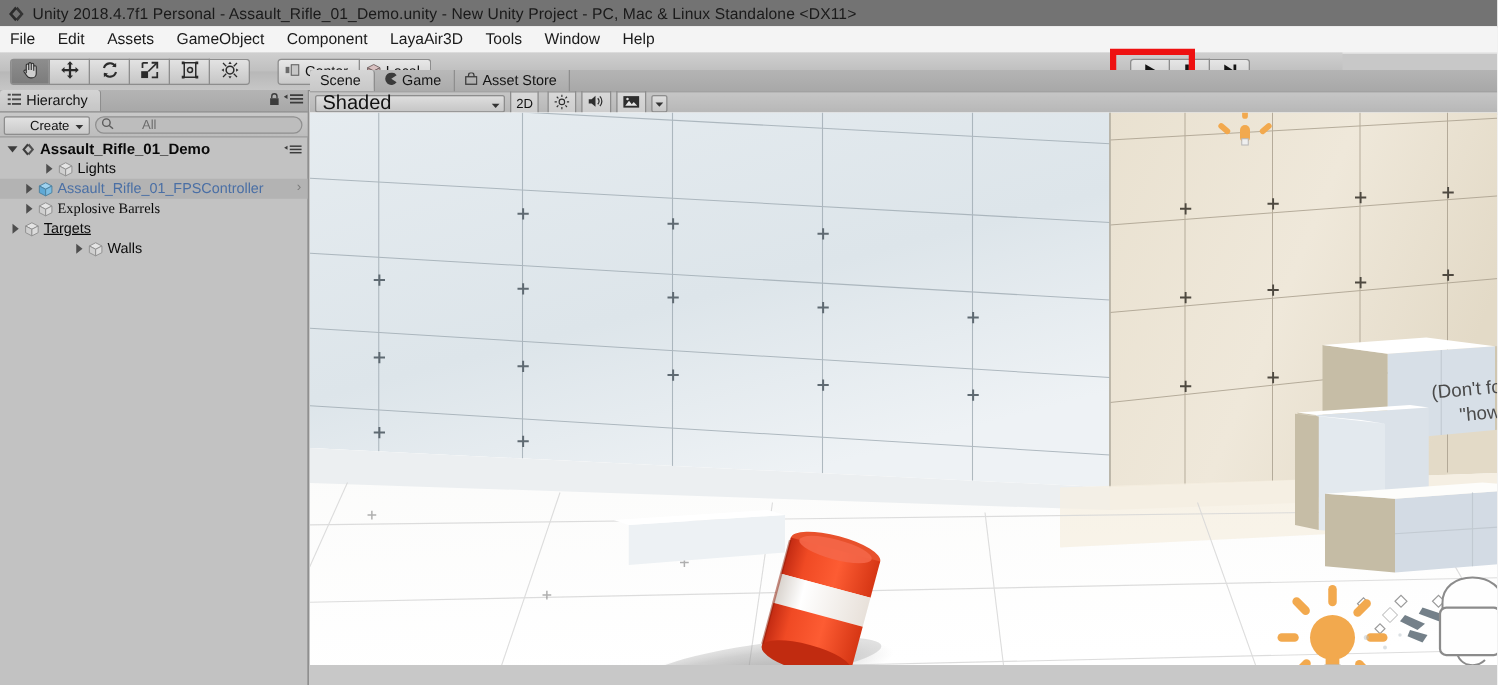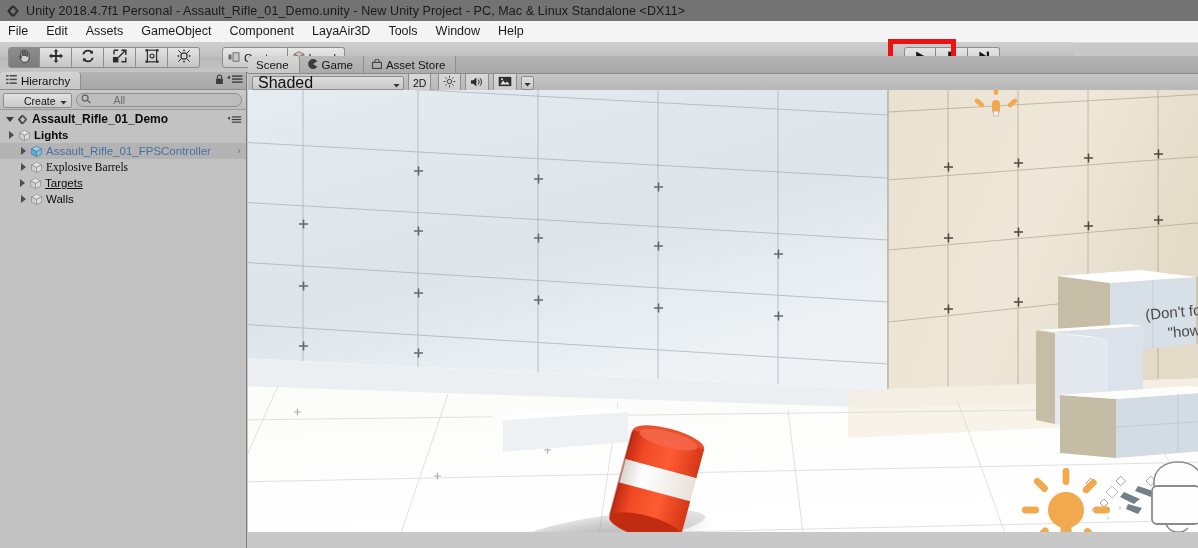--- a/index.html
+++ b/index.html
@@ -413,21 +413,21 @@
         <span class="row-menu">
           <svg width="15" height="9" viewBox="0 0 16 10">
             <path d="M0 2.4 L3 0.6 V4.2 Z" fill="#3c3c3c"></path>
             <rect x="5" y="0.4" width="10.5" height="1.3" fill="#3c3c3c"></rect>
             <rect x="5" y="3.3" width="10.5" height="1.3" fill="#3c3c3c"></rect>
             <rect x="5" y="6.2" width="10.5" height="1.3" fill="#3c3c3c"></rect>
           </svg>
         </span>
       </div>
 
-      <div class="h-row" style="padding-left:6px;font-weight:bold;">
+      <div class="h-row" style="padding-left:34px;">
         <span class="tri">
             <i></i>
           </span>
         <span class="go-ico">
           <svg width="13" height="13" viewBox="0 0 14 14">
             <path d="M7 1.3 L12.4 4.1 L7 6.9 L1.6 4.1 Z" fill="#e4e4e4" stroke="#8e8e8e" stroke-width="0.8"></path>
             <path d="M1.6 4.1 L7 6.9 V12.6 L1.6 9.8 Z" fill="#cfcfcf" stroke="#8e8e8e" stroke-width="0.8"></path>
             <path d="M12.4 4.1 L7 6.9 V12.6 L12.4 9.8 Z" fill="#dcdcdc" stroke="#8e8e8e" stroke-width="0.8"></path>
           </svg>
         </span>
@@ -456,35 +456,35 @@
         <span class="go-ico">
           <svg width="13" height="13" viewBox="0 0 14 14">
             <path d="M7 1.3 L12.4 4.1 L7 6.9 L1.6 4.1 Z" fill="#e4e4e4" stroke="#8e8e8e" stroke-width="0.8"></path>
             <path d="M1.6 4.1 L7 6.9 V12.6 L1.6 9.8 Z" fill="#cfcfcf" stroke="#8e8e8e" stroke-width="0.8"></path>
             <path d="M12.4 4.1 L7 6.9 V12.6 L12.4 9.8 Z" fill="#dcdcdc" stroke="#8e8e8e" stroke-width="0.8"></path>
           </svg>
         </span>
         <span class="h-label">Explosive Barrels</span>
       </div>
 
-      <div class="h-row" style="padding-left:17px;text-decoration:underline;">
+      <div class="h-row" style="padding-left:7px;text-decoration:underline;">
         <span class="tri">
             <i></i>
           </span>
         <span class="go-ico">
           <svg width="13" height="13" viewBox="0 0 14 14">
             <path d="M7 1.3 L12.4 4.1 L7 6.9 L1.6 4.1 Z" fill="#e4e4e4" stroke="#8e8e8e" stroke-width="0.8"></path>
             <path d="M1.6 4.1 L7 6.9 V12.6 L1.6 9.8 Z" fill="#cfcfcf" stroke="#8e8e8e" stroke-width="0.8"></path>
             <path d="M12.4 4.1 L7 6.9 V12.6 L12.4 9.8 Z" fill="#dcdcdc" stroke="#8e8e8e" stroke-width="0.8"></path>
           </svg>
         </span>
         <span class="h-label">Targets</span>
       </div>
 
-      <div class="h-row" style="padding-left:18px;">
+      <div class="h-row" style="padding-left:18px;margin-left:40px;">
         <span class="tri">
             <i></i>
           </span>
         <span class="go-ico">
           <svg width="13" height="13" viewBox="0 0 14 14">
             <path d="M7 1.3 L12.4 4.1 L7 6.9 L1.6 4.1 Z" fill="#e4e4e4" stroke="#8e8e8e" stroke-width="0.8"></path>
             <path d="M1.6 4.1 L7 6.9 V12.6 L1.6 9.8 Z" fill="#cfcfcf" stroke="#8e8e8e" stroke-width="0.8"></path>
             <path d="M12.4 4.1 L7 6.9 V12.6 L12.4 9.8 Z" fill="#dcdcdc" stroke="#8e8e8e" stroke-width="0.8"></path>
           </svg>
         </span>

